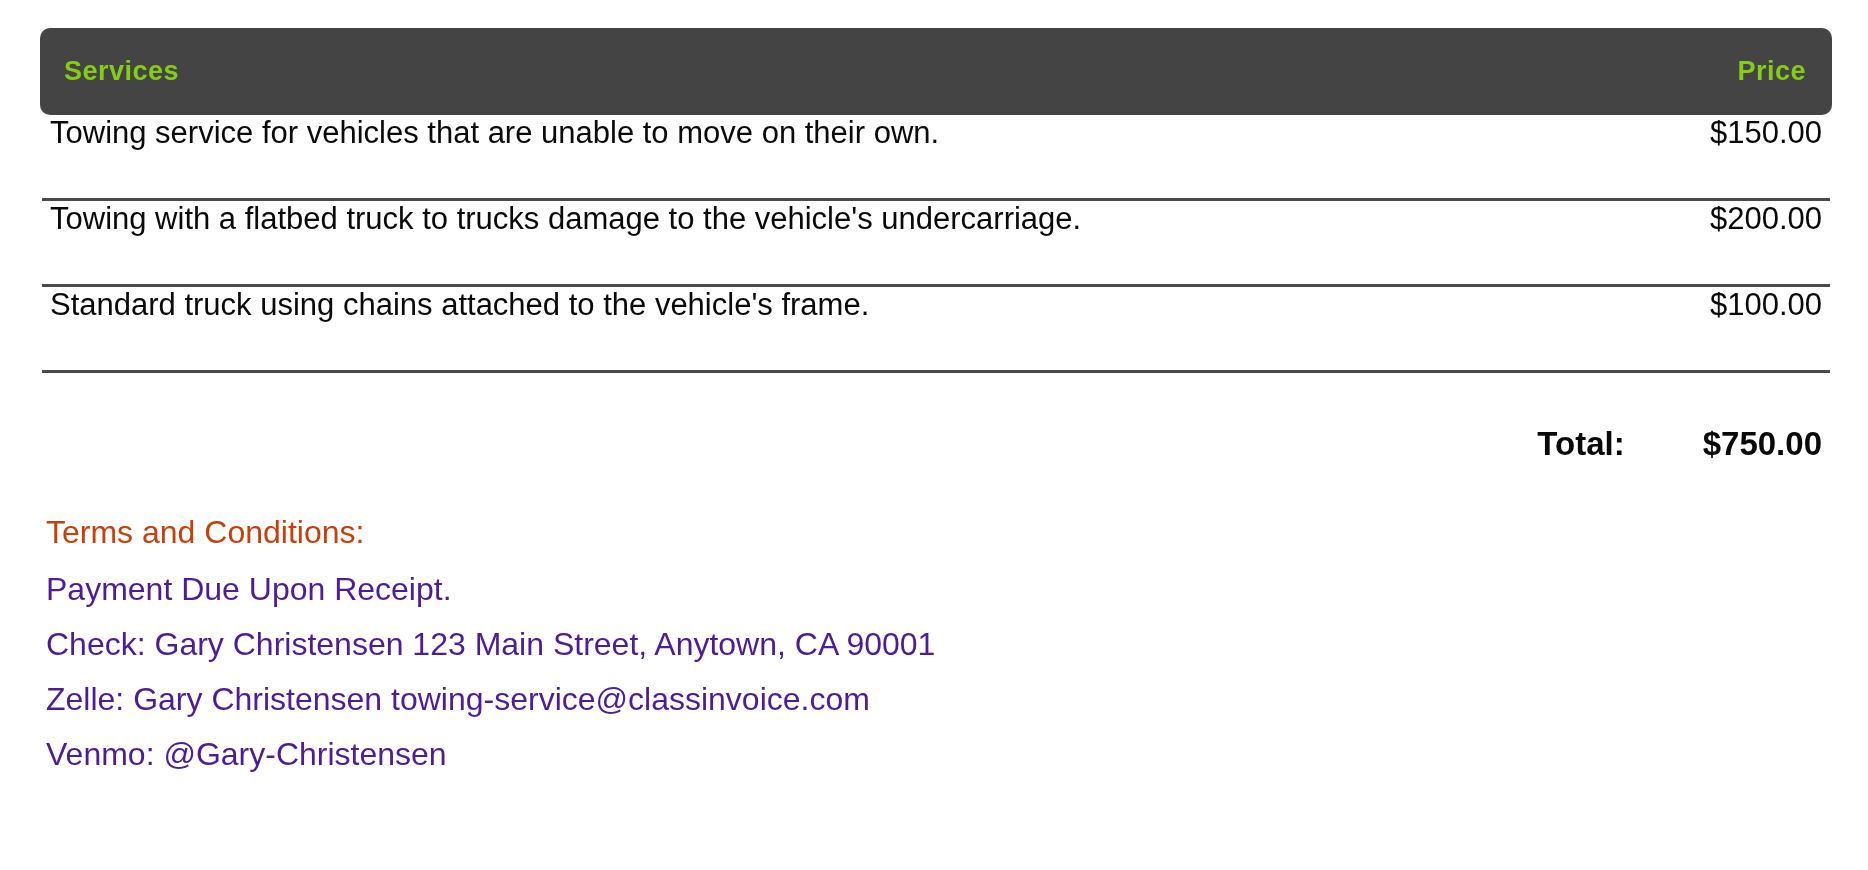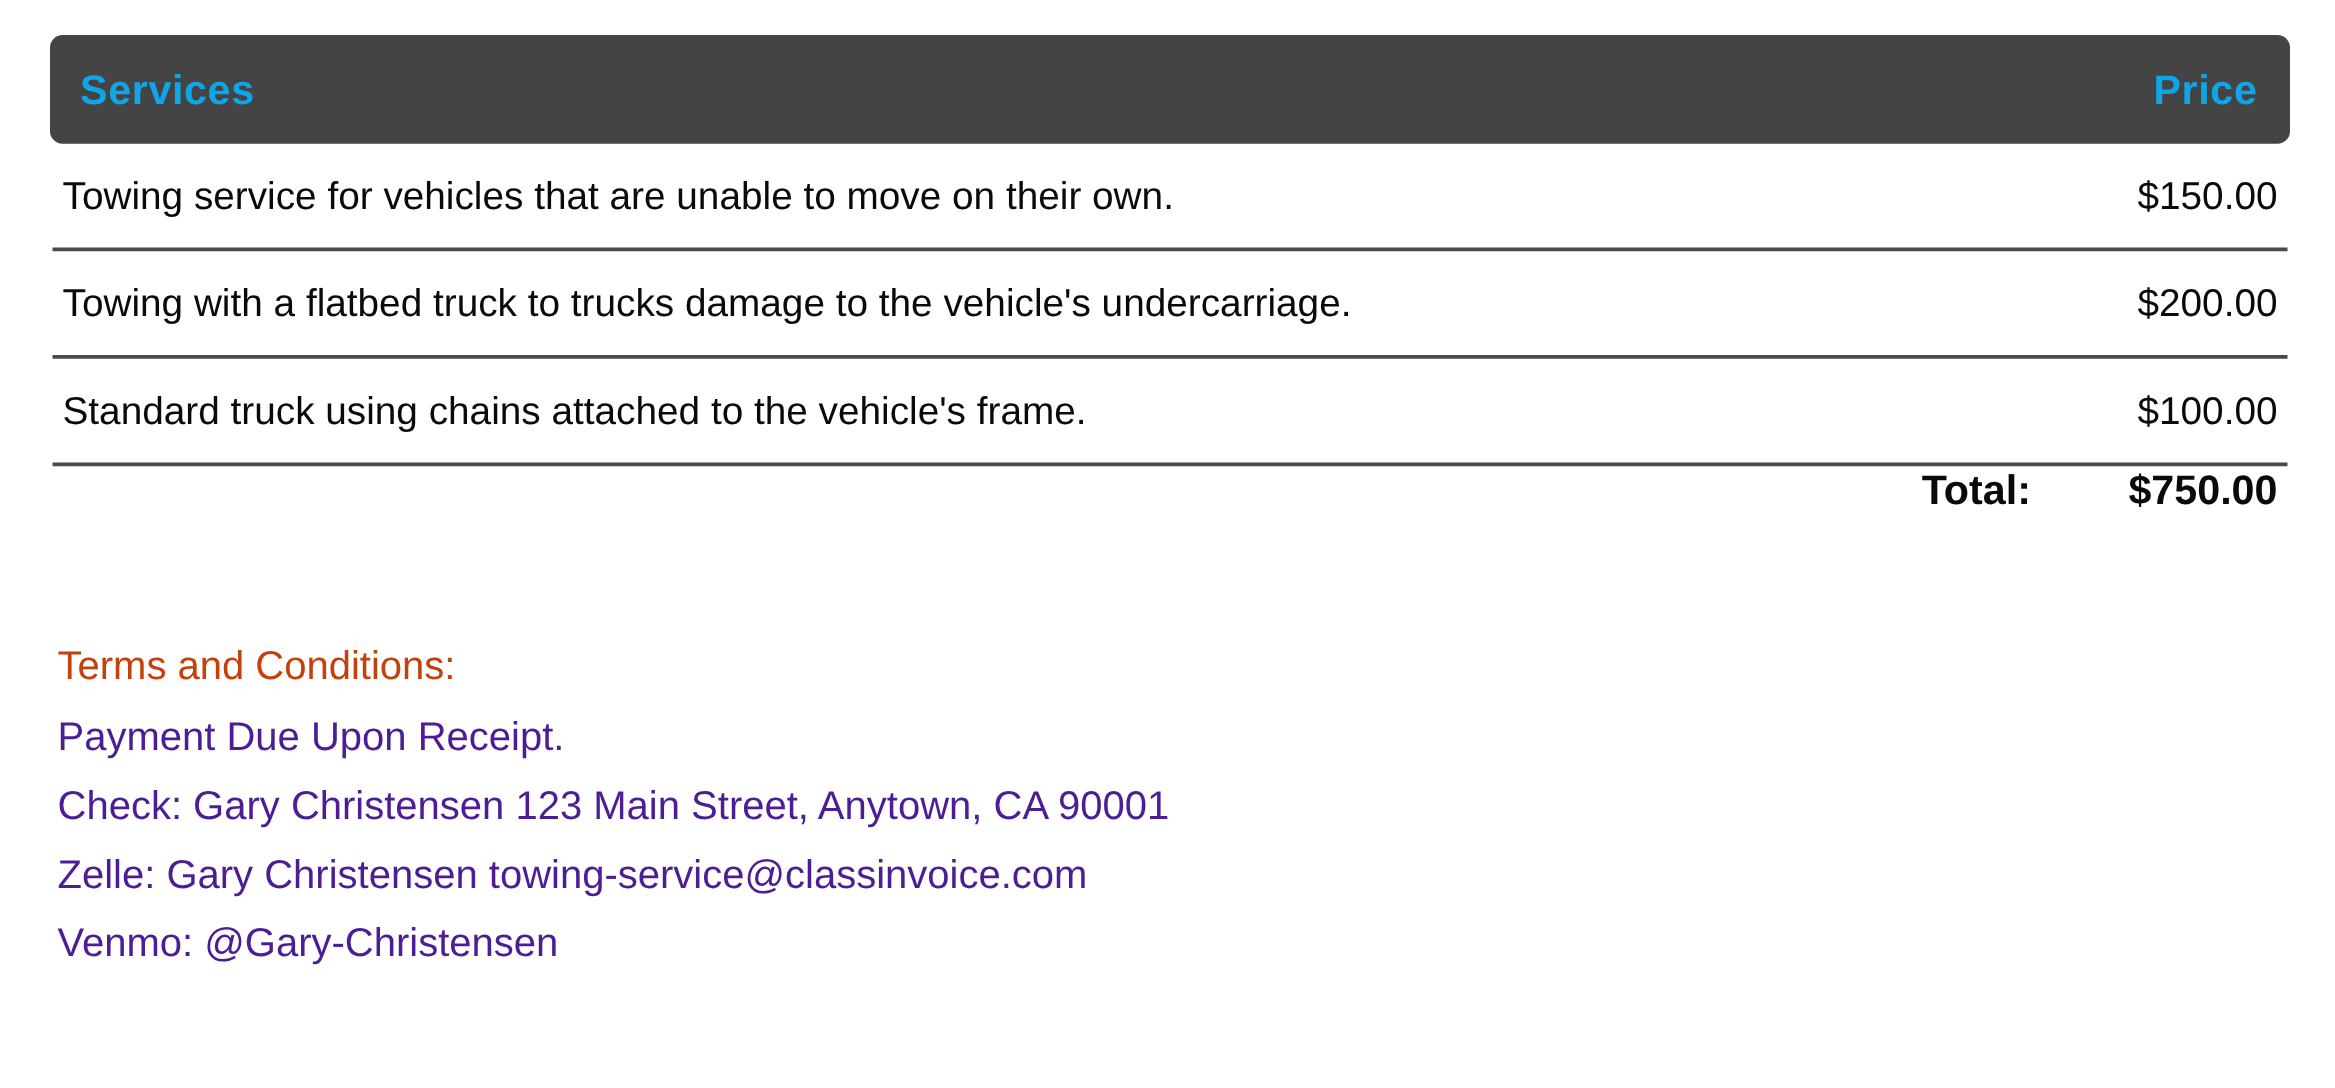--- a/index.html
+++ b/index.html
@@ -10,46 +10,45 @@
     height: 870px;
     background: #ffffff;
     font-family: "Liberation Sans", sans-serif;
     color: #0a0a0a;
     padding: 28px 36px 0 40px;
     overflow: hidden;
   }
   .services-table { width: 100%; }
   .table-header {
     background: #444444;
-    color: #0ea5e9;
+    color: #84cc16;
     border-radius: 10px;
     height: 87px;
     display: flex;
     align-items: center;
     justify-content: space-between;
     padding: 0 26px 0 24px;
-    font-size: 33px;
+    font-size: 27px;
     font-weight: bold;
     letter-spacing: 0.5px;
   }
   .table-row {
     display: flex;
-    align-items: center;
     justify-content: space-between;
     height: 86px;
     margin: 0 2px;
     padding: 0 8px;
     border-bottom: 3px solid #4a4a4a;
     font-size: 31px;
   }
   .table-row .service-desc { flex: 1 1 auto; padding-right: 40px; }
   .table-row .service-price { flex: 0 0 auto; text-align: right; }
   .total-row {
     display: flex;
-    align-items: flex-start;
+    align-items: flex-end;
     justify-content: flex-end;
     height: 90px;
     padding: 0 8px 0 0;
     margin: 0 2px;
     font-size: 33px;
     font-weight: bold;
   }
   .total-row .total-label { margin-right: 78px; }
   .terms {
     margin-top: 42px;

